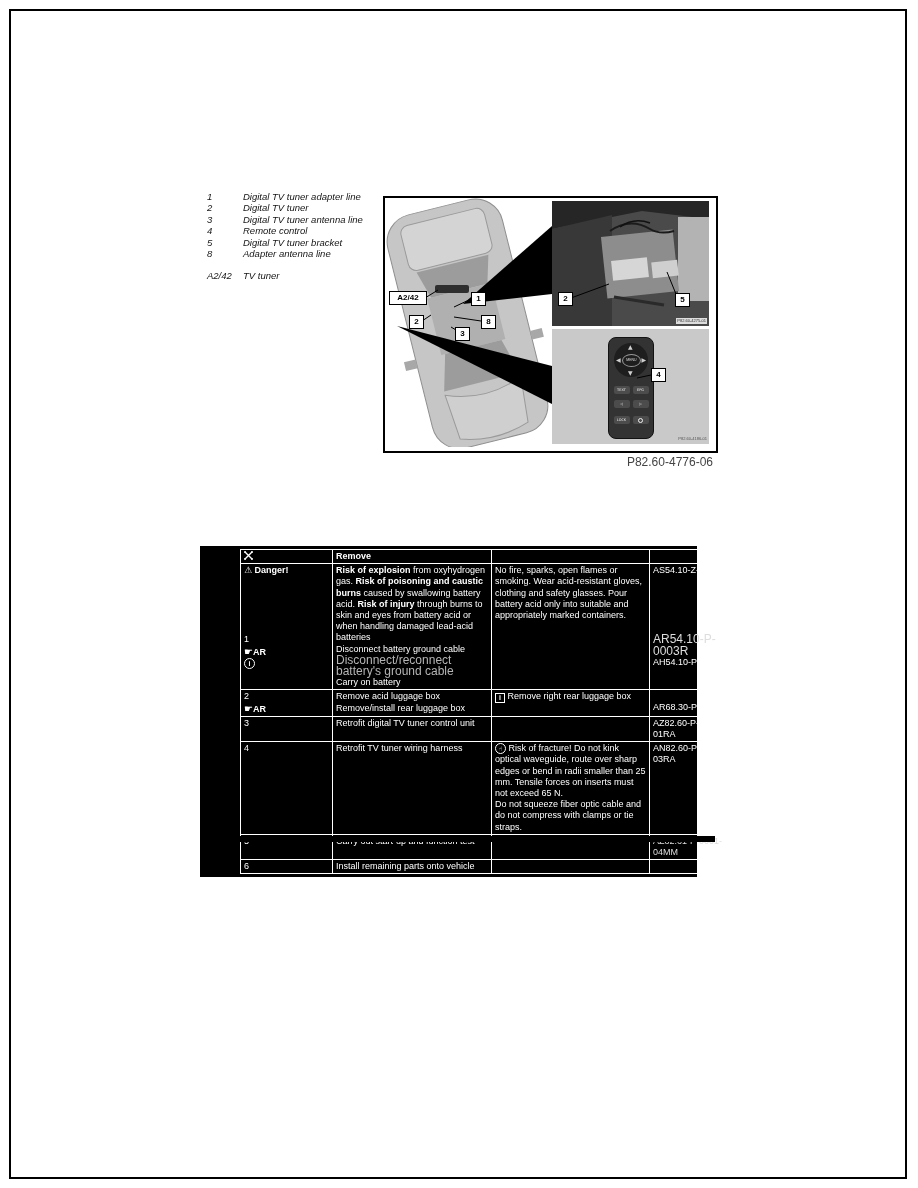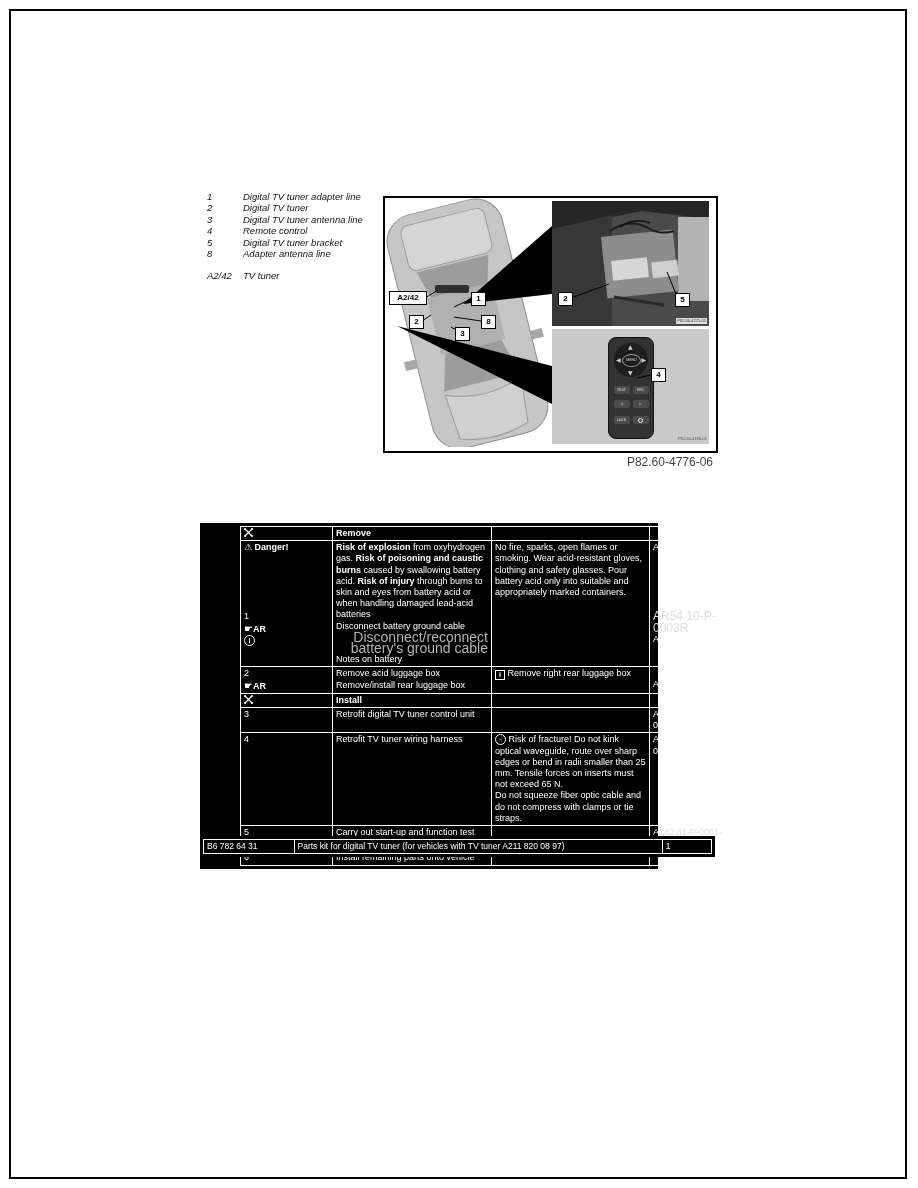--- a/index.html
+++ b/index.html
@@ -40,26 +40,26 @@
   .rmenu { position:absolute; left:8px; top:11px; width:17px; height:11px; border:1px solid #999; border-radius:50%;
            color:#ddd; font-size:3.5px; text-align:center; line-height:11px; }
   .rbtn-row { position:absolute; left:0; width:100%; display:flex; justify-content:center; gap:3px; }
   .rr1{ top:48px; } .rr2{ top:62px; } .rr3{ top:78px; }
   .rbtn { width:16px; height:8px; background:#4c4c4c; border-radius:2px; color:#eee; font-size:3.5px;
           text-align:center; line-height:8px; font-family:"DejaVu Sans",sans-serif; }
   .power-glyph { display:inline-block; width:3px; height:3px; border:1px solid #eee; border-radius:50%; vertical-align:middle; }
 
   
   .blk { background:#000; color:#fff; padding:3px; box-sizing:border-box; }
-  .ptable { left:200px; top:523px; width:458px;padding-left:40px; }
+  .ptable { left:200px; top:546px; width:497px;padding-left:40px; }
   .parts  { left:200px; top:836px; width:515px; }
   .blk table { width:100%; border-collapse:collapse; table-layout:fixed; }
   .blk td { border:1px solid #fff; vertical-align:top; padding:1px 3px; font-size:9px; line-height:11.2px; overflow:hidden; }
   .bold { font-weight:bold; }
-  .dim-line { color:#b5b5b5; font-size:14px;text-align:right; }
+  .dim-line { color:#b5b5b5; font-size:12px; }
   .code-small { color:#ddd; font-size:12px; }
   .icon-inline { display:inline-block; vertical-align:-1px; }
   .hand { font-family:"DejaVu Sans",sans-serif; font-size:10px; }
   .warn { font-family:"DejaVu Sans",sans-serif; font-size:9px; }
   .circle-i { display:inline-block; width:9px; height:9px; border:1px solid #fff; border-radius:50%;
               font-size:7px; line-height:9px; text-align:center; font-weight:bold; }
   .box-i { display:inline-block; width:8px; height:8px; border:1px solid #fff; font-size:7px;
            line-height:8px; text-align:center; font-weight:bold; vertical-align:-1px; }
   .mt58 { margin-top:58px; }
   .mt11 { margin-top:11px; }
@@ -215,21 +215,21 @@
       <td>
         <div class="bold"><span class="warn">⚠</span> <span>Danger!</span></div>
         <div class="mt58">1</div>
         <div><span class="hand">☛</span><span class="bold">AR</span></div>
         <div><span class="circle-i">i</span></div>
       </td>
       <td>
         <div><span class="bold">Risk of explosion</span><span> from oxyhydrogen gas. </span><span class="bold">Risk of poisoning and caustic burns</span><span> caused by swallowing battery acid. </span><span class="bold">Risk of injury</span><span> through burns to skin and eyes from battery acid or when handling damaged lead-acid batteries</span></div>
         <div>Disconnect battery ground cable</div>
         <div class="dim-line">Disconnect/reconnect battery's ground cable</div>
-        <div>Notes on battery</div>
+        <div>Carry on battery</div>
       </td>
       <td>No fire, sparks, open flames or smoking. Wear acid-resistant gloves, clothing and safety glasses. Pour battery acid only into suitable and appropriately marked containers.</td>
       <td>
         <div>AS54.10-Z-0001-01A</div>
         <div class="code-small mt58">AR54.10-P-0003R</div>
         <div>AH54.10-P-0001-01A</div>
       </td>
     </tr>
 
     <tr style="height:24px">
@@ -240,34 +240,20 @@
       <td>
         <div>Remove acid luggage box</div>
         <div>Remove/install rear luggage box</div>
       </td>
       <td><span class="box-i">i</span> <span>Remove right rear luggage box</span></td>
       <td>
             <div class="mt11">AR68.30-P-7440RA</div>
           </td>
     </tr>
 
-    <tr style="height:13px">
-      <td>
-        <svg class="icon-inline" width="9" height="9" viewBox="0 0 9 9">
-          <path d="M1,1 L8,8 M8,1 L1,8" stroke="#fff" stroke-width="1.4"></path>
-          <circle cx="1" cy="1" r="1" fill="#fff"></circle>
-              <circle cx="8" cy="1" r="1" fill="#fff"></circle>
-          <circle cx="1" cy="8" r="1" fill="#fff"></circle>
-              <circle cx="8" cy="8" r="1" fill="#fff"></circle>
-        </svg>
-      </td>
-      <td class="bold">Install</td>
-      <td></td>
-          <td></td>
-    </tr>
 
     <tr style="height:13px">
       <td>3</td>
       <td>Retrofit digital TV tuner control unit</td>
       <td></td>
       <td>AZ82.60-P-0007-01RA</td>
     </tr>
 
     <tr style="height:62px">
       <td>4</td>
@@ -297,20 +283,15 @@
 </div>
 
 <div class="abs blk parts">
   <table>
     <colgroup>
         <col style="width:90px">
         <col style="width:366px">
         <col style="width:49px">
       </colgroup>
     <tbody>
-    <tr style="height:13px">
-      <td>B6 782 64 31</td>
-      <td>Parts kit for digital TV tuner (for vehicles with TV tuner A211 820 08 97)</td>
-      <td>1</td>
-    </tr>
   </tbody>
     </table>
 </div>
 
 </body></html>

